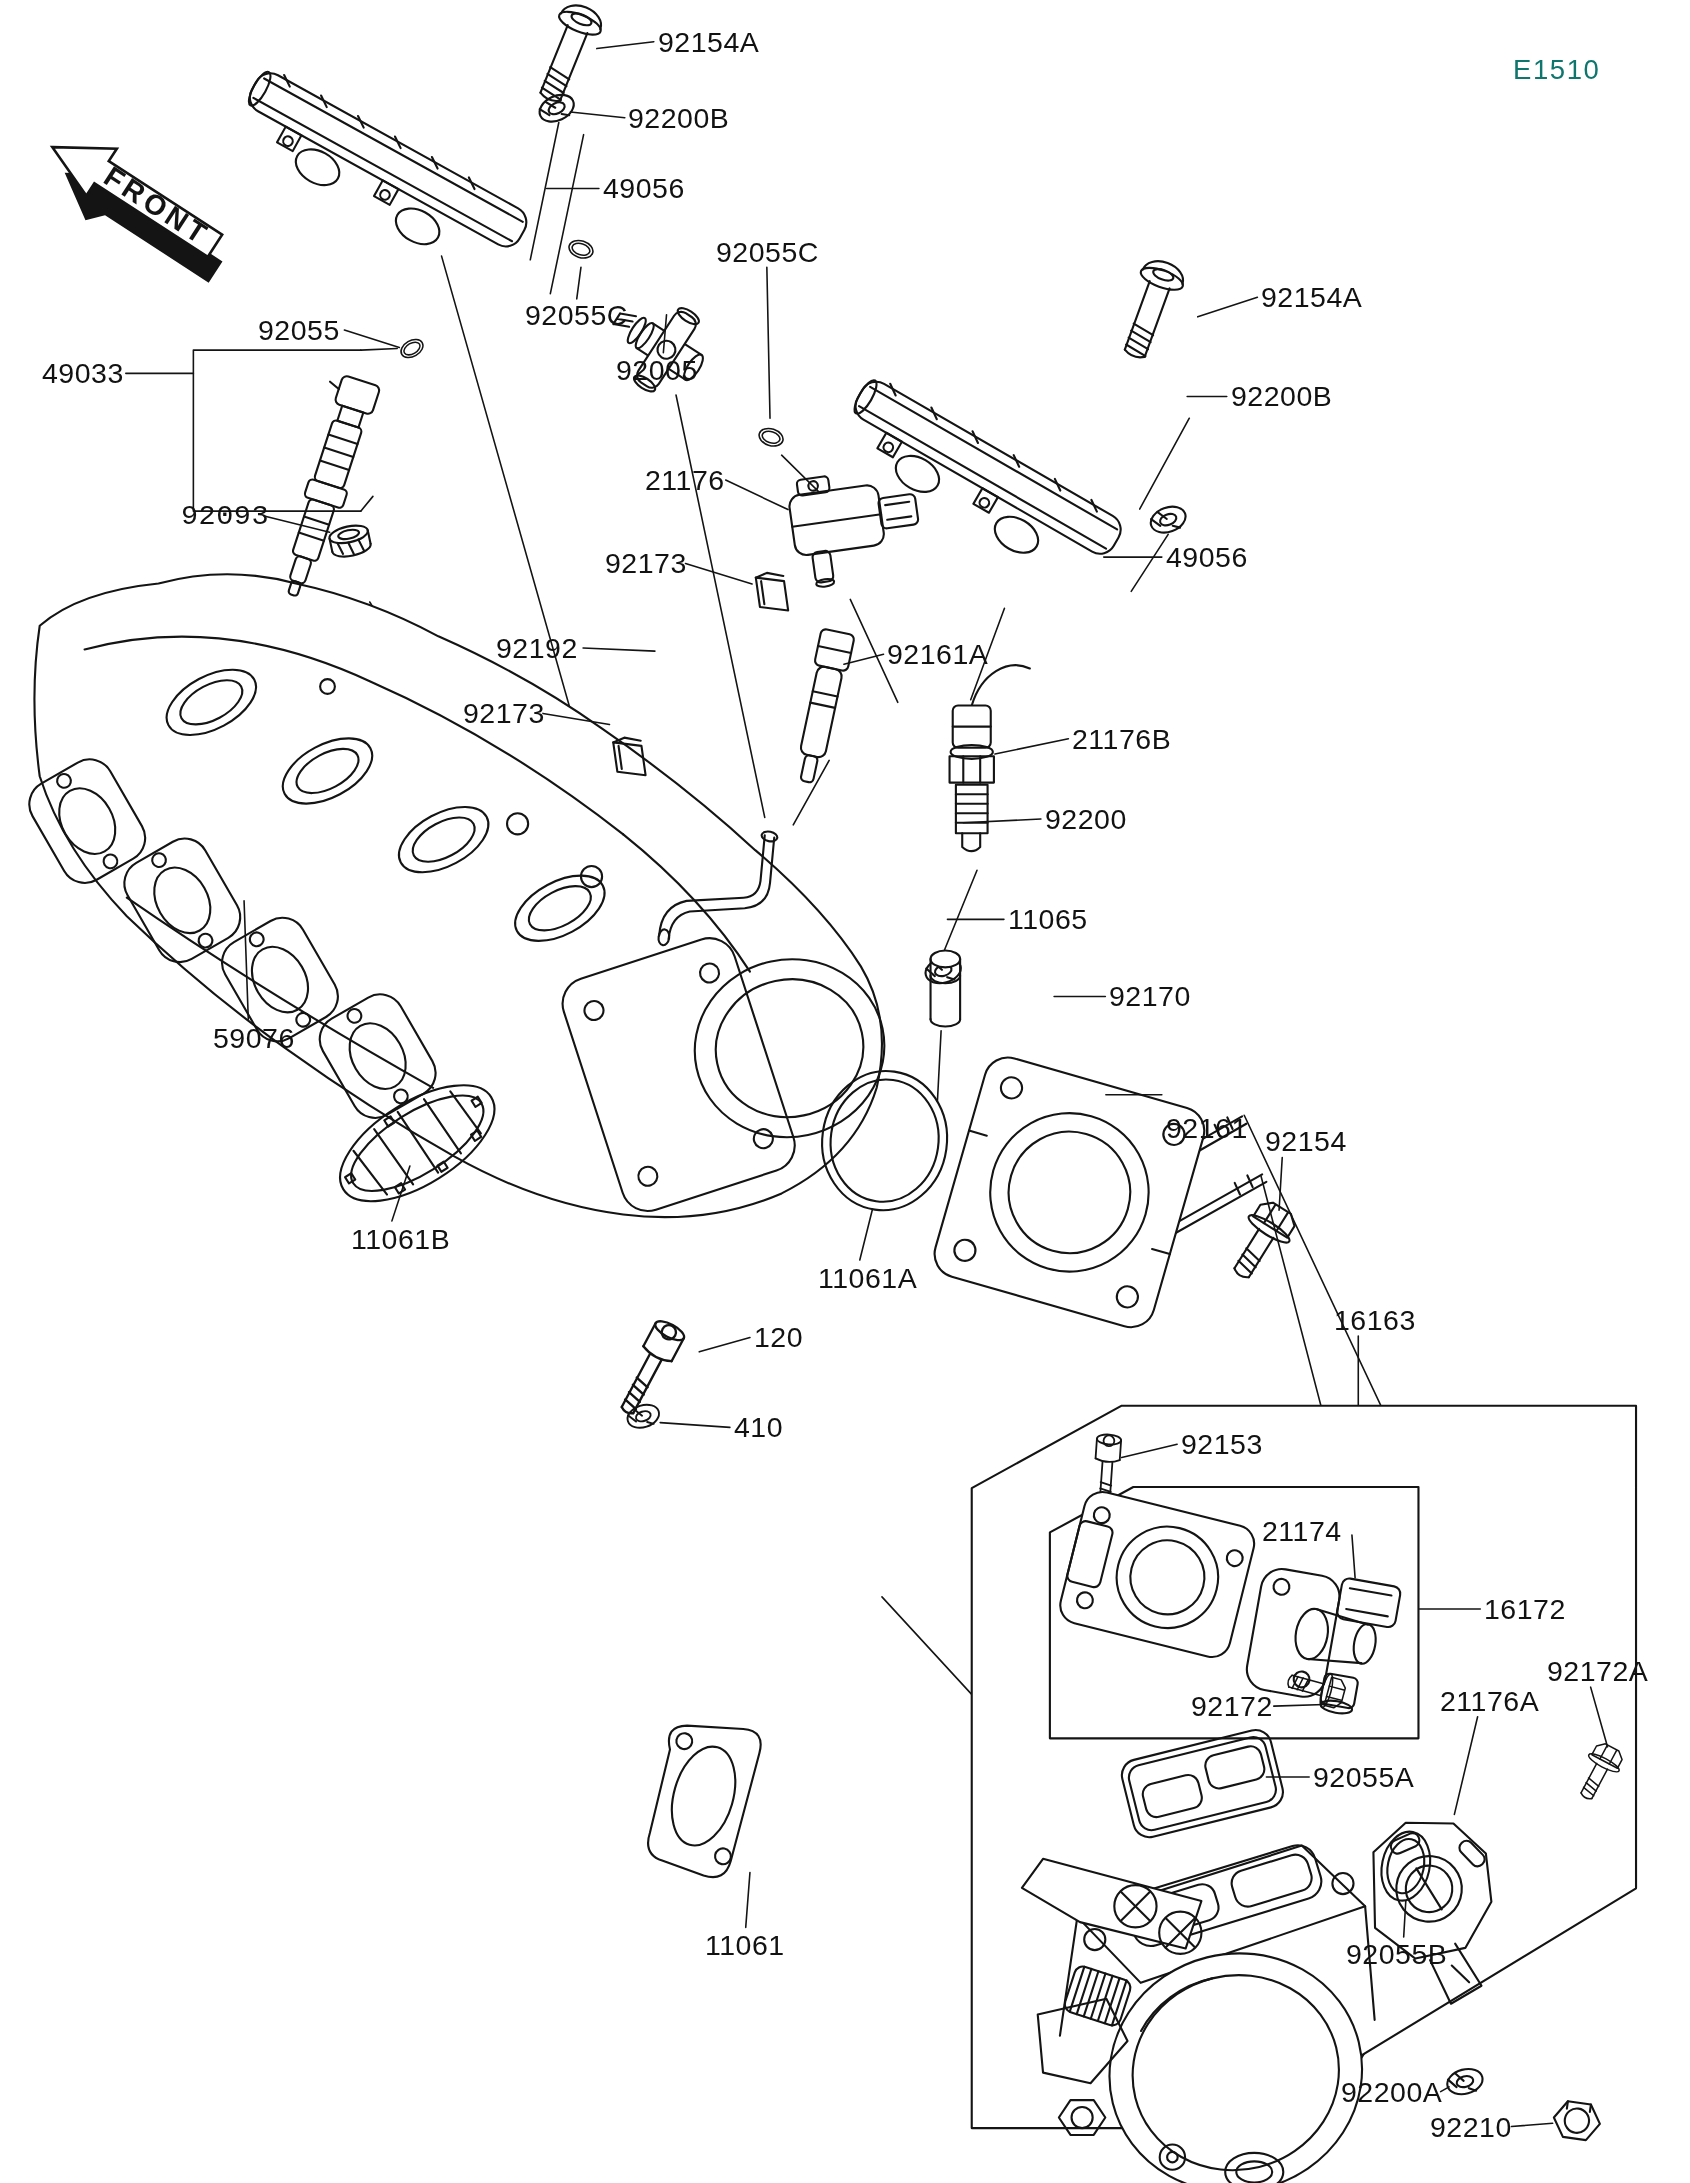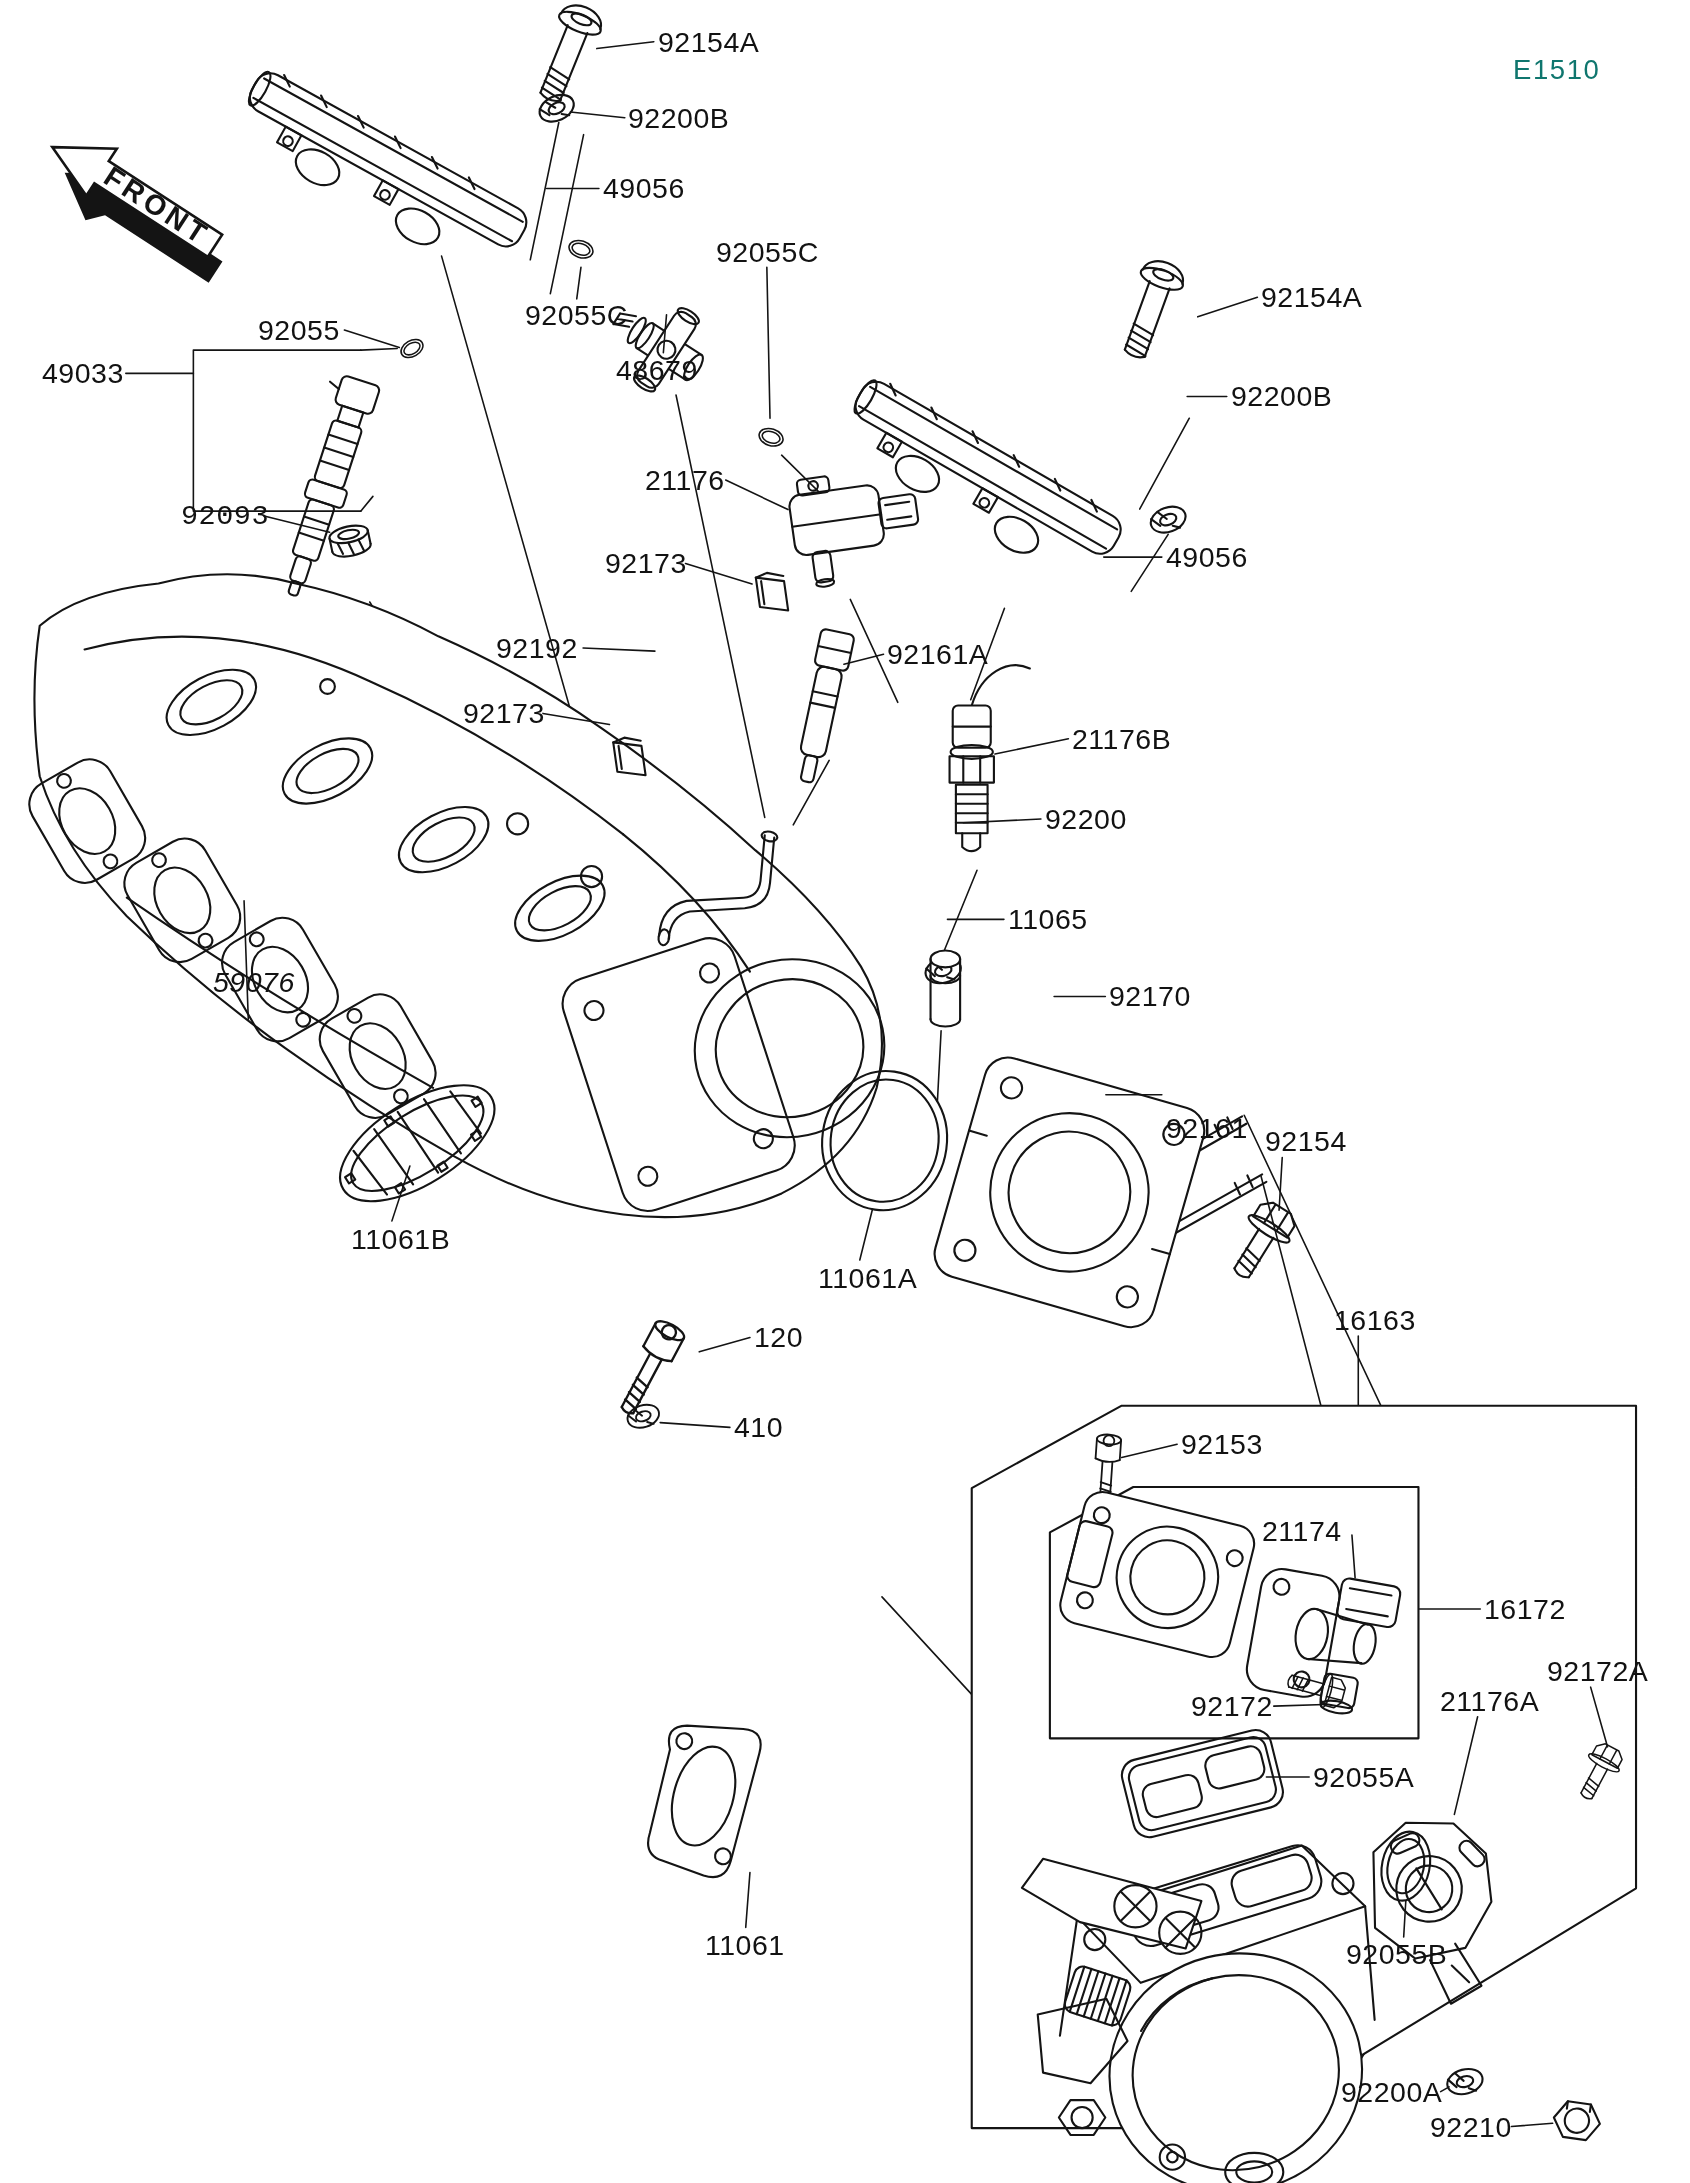--- a/index.html
+++ b/index.html
@@ -574,37 +574,37 @@
 <div class="code-label" style="left:1513px;top:54px">E1510</div>
 
 <div id="labels">
       <div class="part-label" style="left: 658px; top: 27.5px;">92154A</div>
       <div class="part-label" style="left: 628px; top: 104px;">92200B</div>
       <div class="part-label" style="left: 603px; top: 174px;">49056</div>
       <div class="part-label" style="left: 716px; top: 238px;">92055C</div>
       <div class="part-label" style="left: 258px; top: 316px;">92055</div>
       <div class="part-label" style="left: 42px; top: 359px;">49033</div>
       <div class="part-label" style="left: 525px; top: 301px;">92055C</div>
-      <div class="part-label" style="left: 616px; top: 356px;">48679</div>
+      <div class="part-label" style="left: 616px; top: 356px;">92005</div>
       <div class="part-label" style="left: 181px; top: 502px; font-family: Liberation Mono, monospace;">92093</div>
       <div class="part-label" style="left: 645px; top: 466px;">21176</div>
       <div class="part-label" style="left: 605px; top: 549px;">92173</div>
       <div class="part-label" style="left: 488px; top: 634px; margin-left: 8px;">92192</div>
       <div class="part-label" style="left: 887px; top: 640px;">92161A</div>
       <div class="part-label" style="left: 463px; top: 699px;">92173</div>
       <div class="part-label" style="left: 1072px; top: 725px;">21176B</div>
       <div class="part-label" style="left: 1045px; top: 805px;">92200</div>
       <div class="part-label" style="left: 1261px; top: 283px;">92154A</div>
       <div class="part-label" style="left: 1231px; top: 382px;">92200B</div>
       <div class="part-label" style="left: 1166px; top: 543px;">49056</div>
       <div class="part-label" style="left: 1008px; top: 905px;">11065</div>
       <div class="part-label" style="left: 1109px; top: 982px;">92170</div>
       <div class="part-label" style="left: 1166px; top: 1081px; margin-top: 33px;">92161</div>
       <div class="part-label" style="left: 1265px; top: 1127px;">92154</div>
-      <div class="part-label" style="left: 213px; top: 968px; font-style: italic;">59076</div>
+      <div class="part-label" style="left: 213px; top: 1024px;">59076</div>
       <div class="part-label" style="left: 351px; top: 1225px;">11061B</div>
       <div class="part-label" style="left: 818px; top: 1264px;">11061A</div>
       <div class="part-label" style="left: 754px; top: 1323px;">120</div>
       <div class="part-label" style="left: 734px; top: 1413px;">410</div>
       <div class="part-label" style="left: 1334px; top: 1306px;">16163</div>
       <div class="part-label" style="left: 1181px; top: 1430px;">92153</div>
       <div class="part-label" style="left: 1262px; top: 1505px; margin-top: 12px;">21174</div>
       <div class="part-label" style="left: 1484px; top: 1595px;">16172</div>
       <div class="part-label" style="left: 1191px; top: 1692px;">92172</div>
       <div class="part-label" style="left: 1547px; top: 1657px;">92172A</div>

